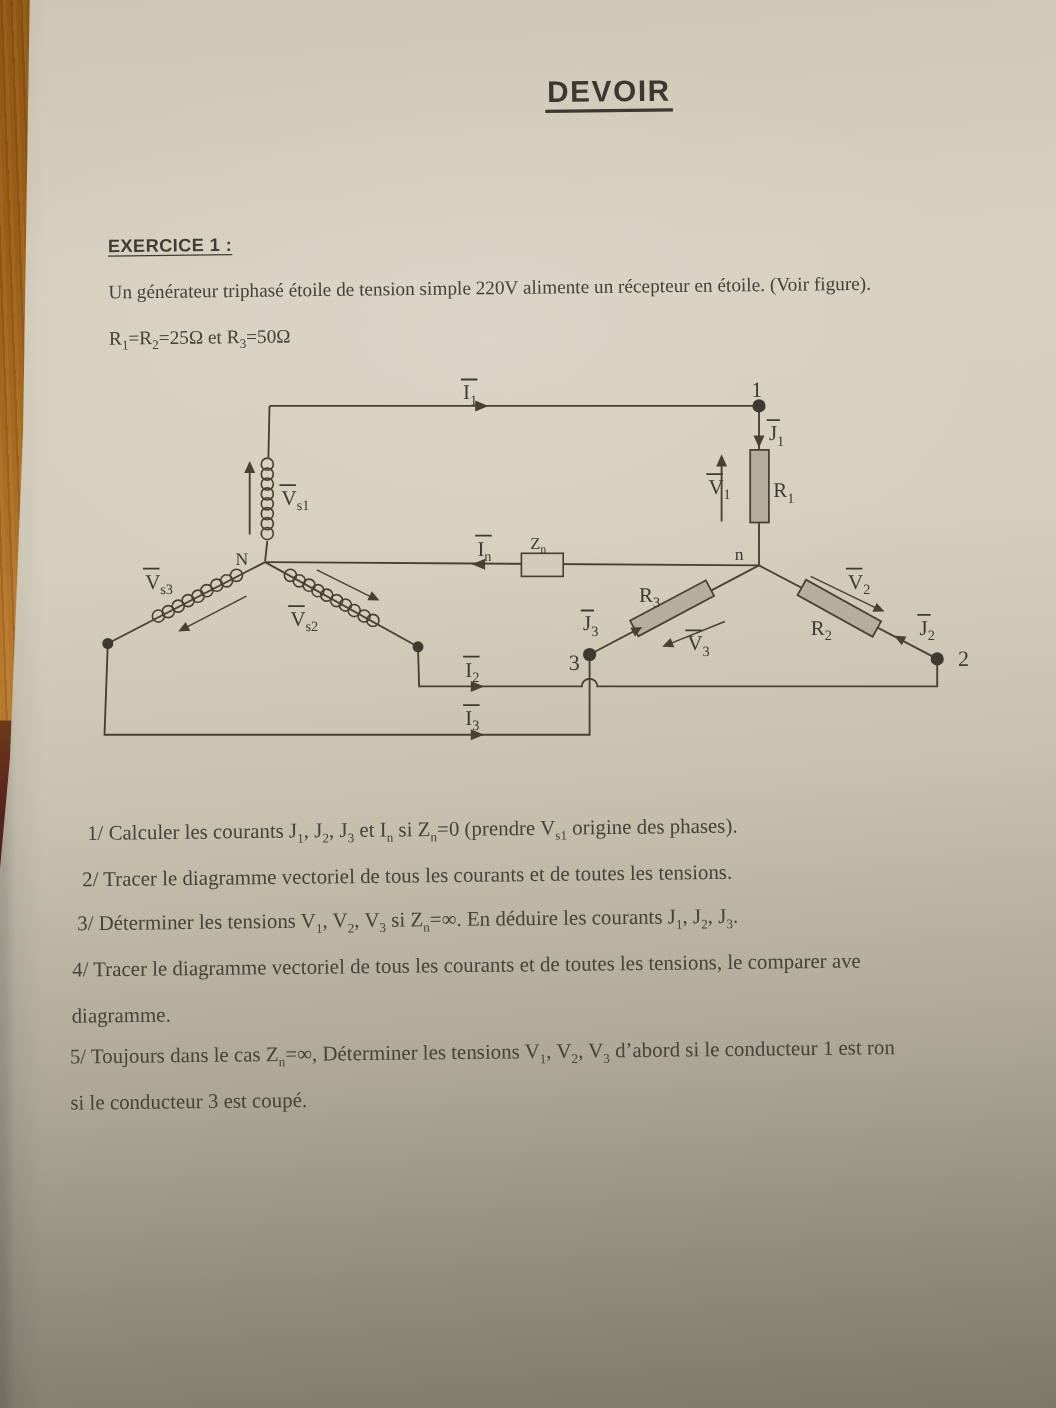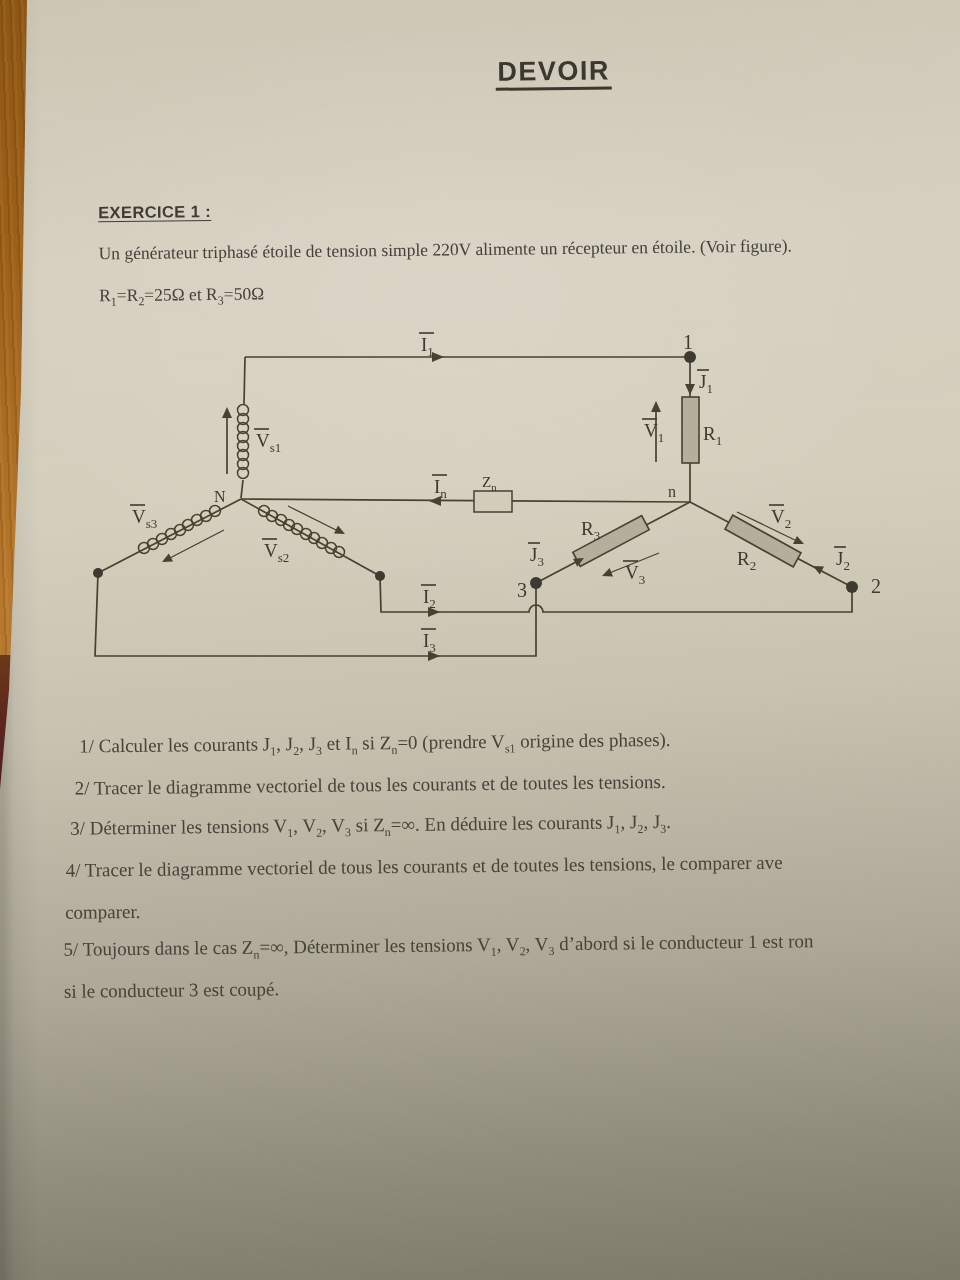--- a/index.html
+++ b/index.html
@@ -24,42 +24,42 @@
     font-weight:bold;font-size:16.5px;letter-spacing:0.4px;color:#403c33;
     text-decoration:underline;text-underline-offset:3px;}
   .serif{font-family:"Liberation Serif",serif;color:#45413a;}
   .intro{position:absolute;top:239px;left:103px;width:860px;font-size:17.5px;white-space:nowrap;}
   .resist{position:absolute;top:281px;left:103px;font-size:17.5px;}
   .q{position:absolute;font-size:19px;white-space:nowrap;color:#474339;}
   .q sub{font-size:12px;}
   .resist sub,.intro sub{font-size:12px;}
   svg text{font-family:"Liberation Serif",serif;fill:#3e3a30;}
   svg .sub{font-size:13px;}
-  .soft{filter:blur(0.25px);}
+  .soft{filter:blur(0.25px);margin-top:12px;}
 </style>
 </head>
 <body>
 
 <div class="photo">
   <div class="wood-grain"></div>
   <div class="table-dark"></div>
   <div class="paper"></div>
 
   <div class="content soft">
     <div class="tilt">
       <div class="page-title"><span>DEVOIR</span></div>
       <div class="ex-heading">EXERCICE 1 :</div>
       <div class="intro serif">Un générateur triphasé étoile de tension simple 220V alimente un récepteur en étoile. (Voir figure).</div>
       <div class="resist serif"><span>R</span><sub>1</sub><span>=R</span><sub>2</sub><span>=25Ω et R</span><sub>3</sub><span>=50Ω</span></div>
 
       <div class="q serif" style="top:731px;left:78px;"><span>1/ Calculer les courants J</span><sub>1</sub><span>, J</span><sub>2</sub><span>, J</span><sub>3</sub><span> et I</span><sub>n</sub><span> si Z</span><sub>n</sub><span>=0 (prendre V</span><sub>s1</sub><span> origine des phases).</span></div>
       <div class="q serif" style="top:773px;left:73px;"><span>2/ Tracer le diagramme vectoriel de tous les courants et de toutes les tensions.</span></div>
       <div class="q serif" style="top:813px;left:68px;"><span>3/ Déterminer les tensions V</span><sub>1</sub><span>, V</span><sub>2</sub><span>, V</span><sub>3</sub><span> si Z</span><sub>n</sub><span>=∞. En déduire les courants J</span><sub>1</sub><span>, J</span><sub>2</sub><span>, J</span><sub>3</sub><span>.</span></div>
       <div class="q serif" style="top:855px;left:63px;"><span>4/ Tracer le diagramme vectoriel de tous les courants et de toutes les tensions, le comparer ave</span></div>
-      <div class="q serif" style="top:897px;left:62px;"><span>comparer.</span></div>
+      <div class="q serif" style="top:897px;left:62px;"><span>diagramme.</span></div>
       <div class="q serif" style="top:934px;left:60px;"><span>5/ Toujours dans le cas Z</span><sub>n</sub><span>=∞, Déterminer les tensions V</span><sub>1</sub><span>, V</span><sub>2</sub><span>, V</span><sub>3</sub><span> d’abord si le conducteur 1 est ron</span></div>
       <div class="q serif" style="top:976px;left:60px;"><span>si le conducteur 3 est coupé.</span></div>
     </div>
 
     <svg style="position:absolute;top:320px;left:0;" width="960" height="360" viewBox="0 0 960 360">
       <g stroke="#47422f" stroke-width="1.7" fill="none">
         <path d="M245,37 H690"></path>
         <path d="M245,37 L244,84 M243,160 L241,178"></path>
         <path d="M690,37 V77 M690,143 V182"></path>
         <path d="M241,179 L690,182"></path>

